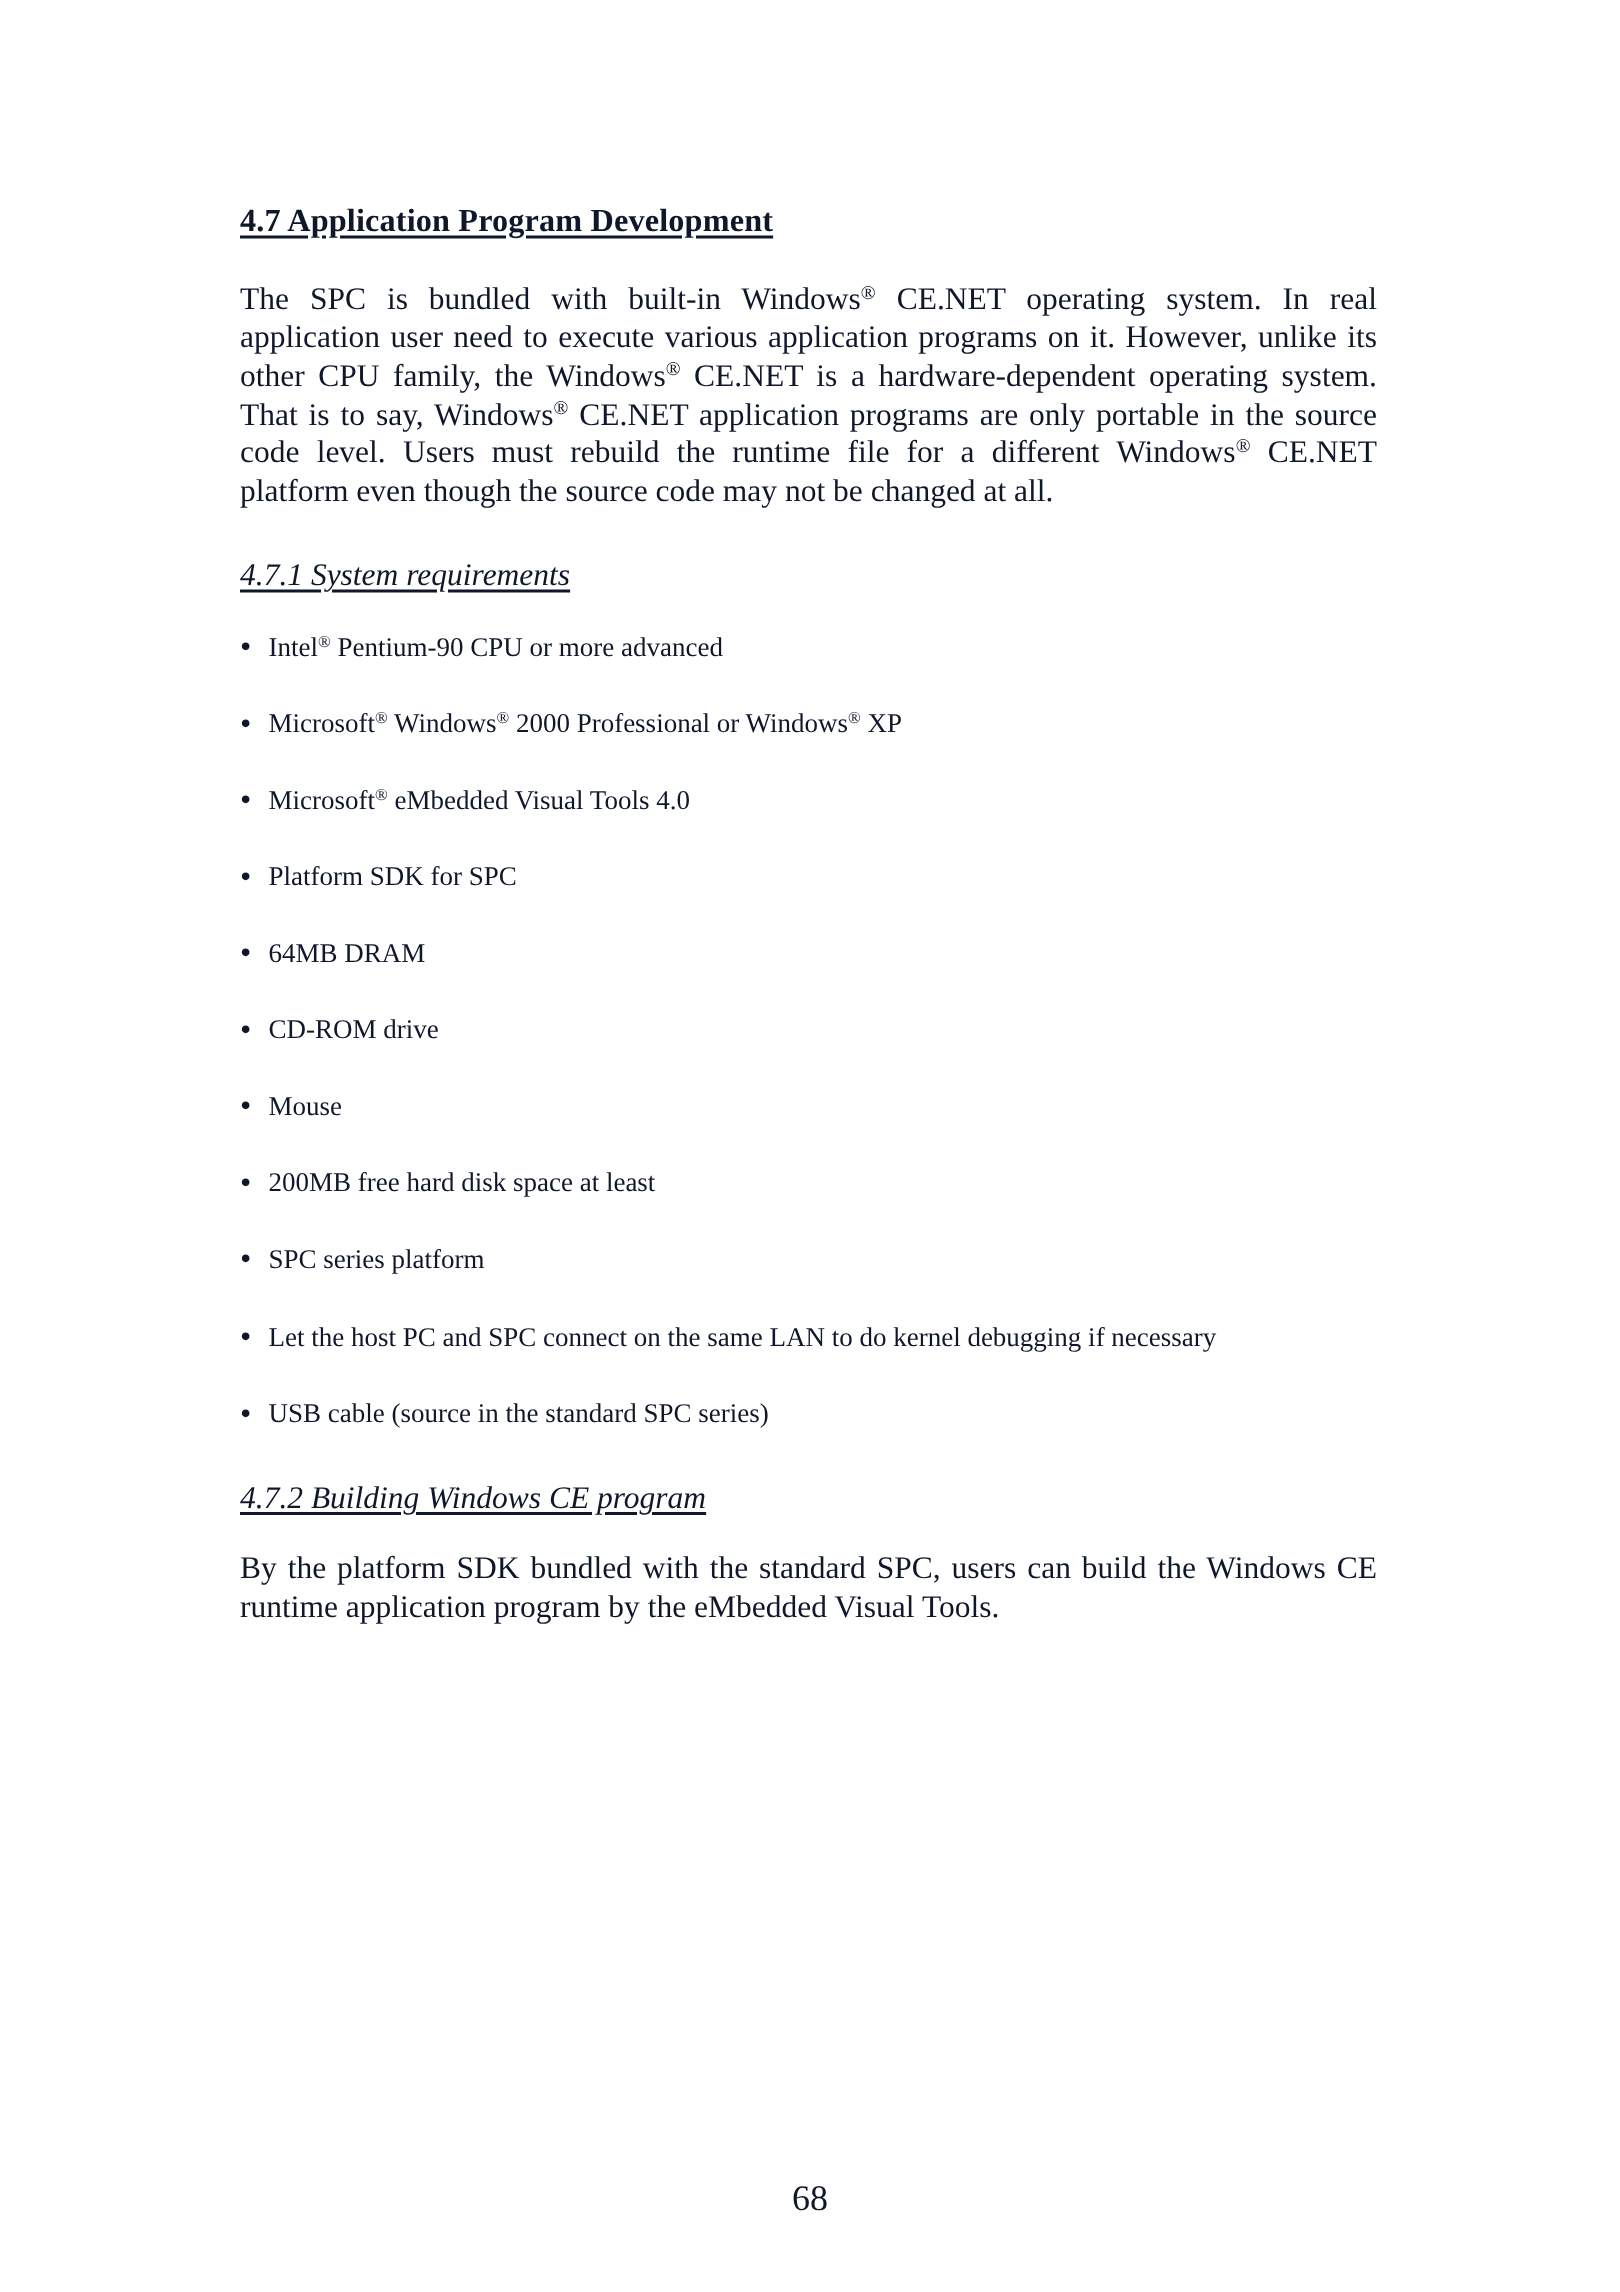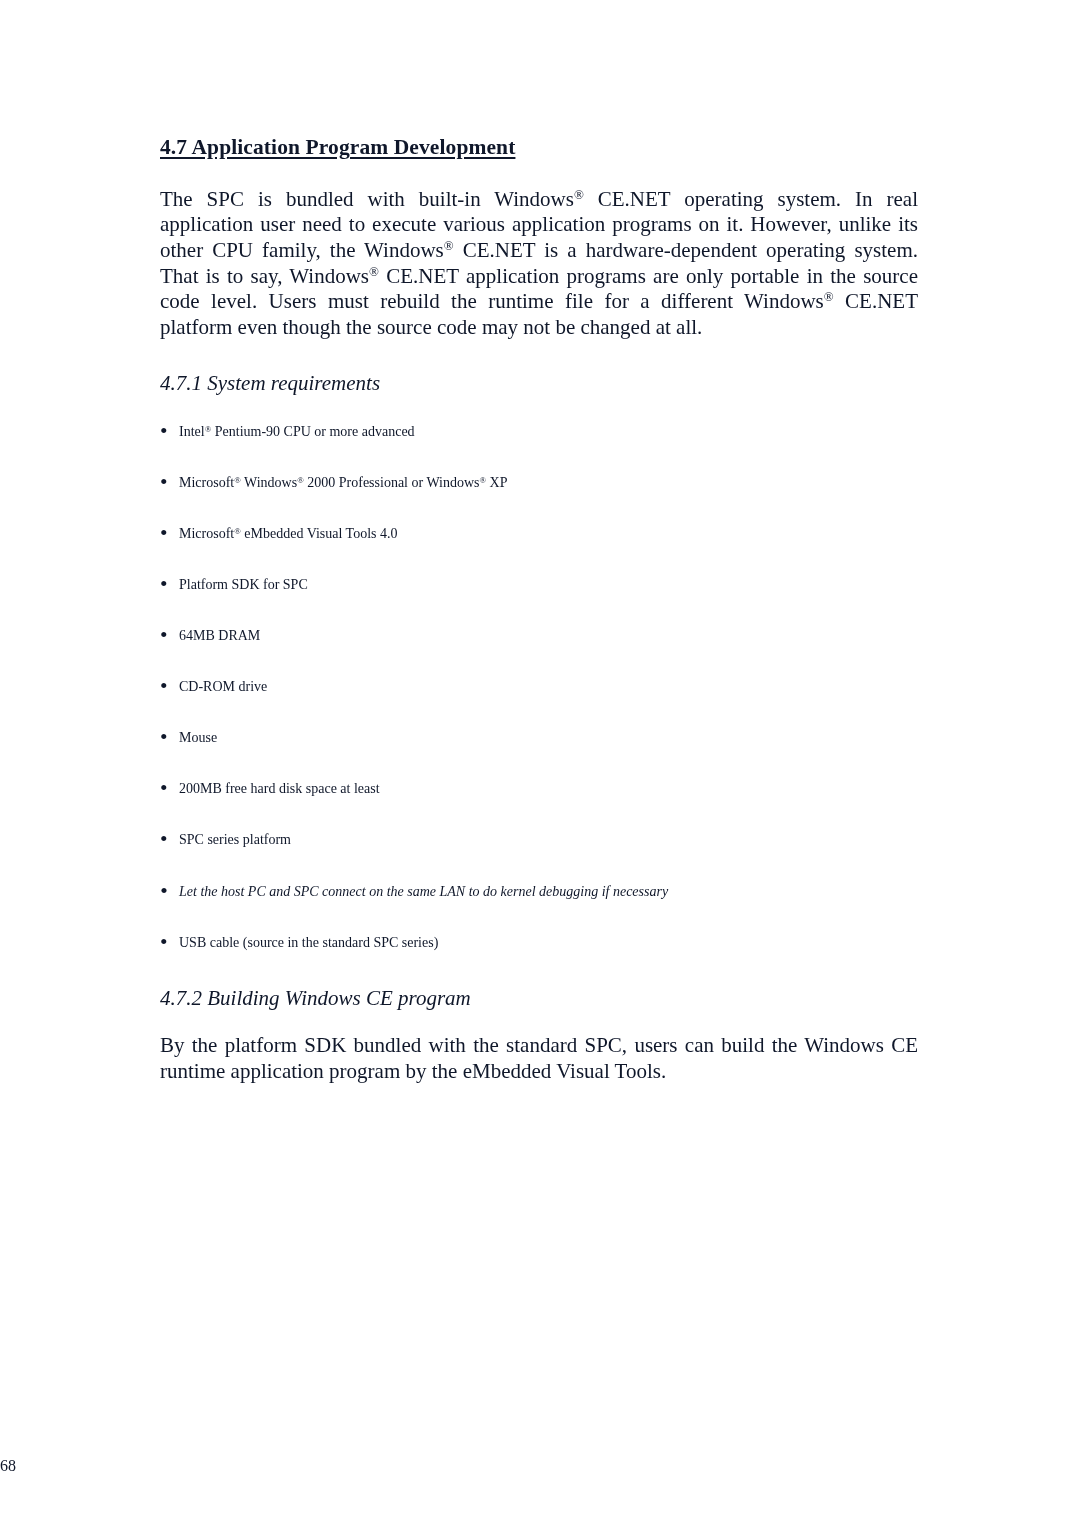--- a/index.html
+++ b/index.html
@@ -43,20 +43,21 @@
   }
 
   .h-sub {
     font-size: 21px;
     font-style: italic;
     font-weight: normal;
     line-height: 1.25;
     margin: 30px 0 22px 0;
   }
   .h-sub .u {
+    text-decoration: underline;
     text-underline-offset: 3px;
     text-decoration-thickness: 1.5px;
   }
 
   
   .para {
     font-size: 21px;
     line-height: 25.6px;
     text-align: justify;
     text-justify: inter-word;
@@ -69,63 +70,62 @@
   }
 
   
   .bullets {
     margin: 0;
     padding: 0;
     list-style: none;
   }
 
   .bullet {
-    font-size: 14px;
+    font-size: 18px;
     line-height: 25.6px;
     position: relative;
     padding-left: 19px;
     margin: 0 0 25.5px 0;
     text-align: left;
   }
 
   .bullet::before {
     content: "\2022";
     position: absolute;
     left: 0;
     top: 0;
     font-size: 21.5px;
     line-height: 25.6px;
   }
 
   .bullet.justified {
     text-align: justify;
     text-justify: inter-word;
-    font-style: italic;
   }
 
   .bullet.last {
     margin-bottom: 0;
   }
 
   
   .reg {
     font-size: 0.62em;
     vertical-align: 0.52em;
     line-height: 0;
     letter-spacing: 0;
   }
 
   
   .page-number {
     position: absolute;
     left: 0;
     right: 0;
     top: 1438px;
-    text-align: left;
-    font-size: 16px;
+    text-align: center;
+    font-size: 24px;
     line-height: 24px;
     font-family: "Liberation Serif", "DejaVu Serif", serif;
   }
 </style>
 </head>
 <body>
 
 <div class="page">
 
   <div class="content">

